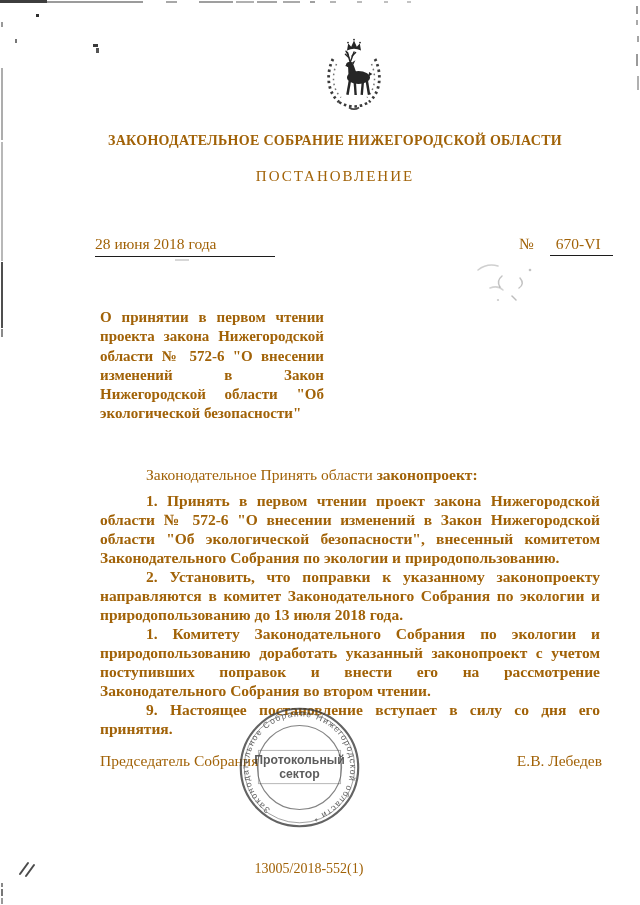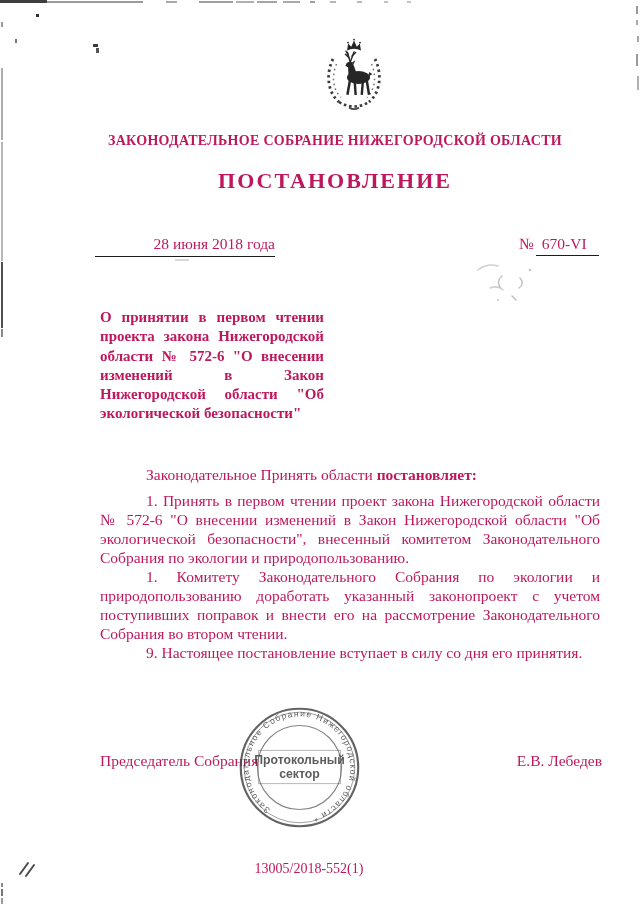--- a/index.html
+++ b/index.html
@@ -1,57 +1,57 @@
 <!DOCTYPE html>
 <html><head>
 <meta charset="utf-8">
 <style>
   html,body{margin:0;padding:0;background:#e8e8e8;}
   .page{
     position:relative; width:640px; height:905px; background:#ffffff;
-    font-family:"Liberation Serif", serif; color:#be185d; overflow:hidden;
+    font-family:"Liberation Serif", serif; color:#a16207; overflow:hidden;
     margin:0 auto;
   }
   
   .artifact{position:absolute; pointer-events:none;}
   
   .emblem{position:absolute; left:320px; top:37px; width:68px; height:82px;}
   .org-name{
     position:absolute; top:133px; left:55px; width:560px; text-align:center;
     font-weight:bold; font-size:14px; letter-spacing:0.3px; white-space:nowrap;
   }
   .doc-type{
     position:absolute; top:168px; left:55px; width:560px; text-align:center;
-    font-weight:bold; font-size:22px; letter-spacing:2px;
+    font-weight:normal; font-size:15px; letter-spacing:2px;
   }
   
   .date{
-    position:absolute; top:235px; left:95px; width:180px; text-align:right;
+    position:absolute; top:235px; left:95px; width:180px; text-align:left;
     font-size:15.5px; border-bottom:1.6px solid #1c1c1c; padding-bottom:3px;
   }
   .number{position:absolute; top:235px; left:519px; font-size:15.5px;}
   .number .num-val{
-    border-bottom:1.6px solid #1c1c1c; padding:0 12px 3px 6px; margin-left:2px;
+    border-bottom:1.6px solid #1c1c1c; padding:0 12px 3px 6px; margin-left:16px;
   }
   .pencil-smudge{position:absolute; left:468px; top:256px; width:112px; height:52px; filter:blur(0.4px);}
   .check-mark{position:absolute; left:16px; top:856px; width:30px; height:26px;}
   
   .subject{
     position:absolute; top:308px; left:100px; width:224px;
     font-size:15px; line-height:19.3px; text-align:justify;font-weight:bold;
   }
   .preamble{
     position:absolute; top:466px; left:100px; width:500px;
     font-size:15.5px; text-indent:46px;
   }
   .items{
     position:absolute; top:491px; left:100px; width:500px;
     font-size:15.5px; line-height:19px; text-align:justify;
   }
-  .items p{margin:0; text-indent:46px;}
+  .items p{margin:0; text-indent:46px;font-weight:bold;}
   
   .sign-row{
     position:absolute; top:752px; left:100px; width:502px;
     display:flex; justify-content:space-between; font-size:15.5px;
   }
   .stamp{position:absolute; left:231px; top:699px; width:137px; height:137px; filter:blur(0.25px); opacity:0.92;}
   .stamp-sans{font-family:"Liberation Sans", sans-serif;}
   
   .footer-id{
     position:absolute; top:861px; left:0; width:618px; text-align:center;
@@ -144,24 +144,25 @@
       <path d="M52,22 q5,6 -1,10" opacity="0.4"></path>
       <path d="M22,32 q8,-3 13,2" opacity="0.3"></path>
       <path d="M44,40 l4,4" opacity="0.45"></path>
     </g>
     <circle cx="62" cy="14" r="1.3" fill="#6a6a6a" opacity="0.4"></circle>
     <circle cx="30" cy="44" r="1.1" fill="#6a6a6a" opacity="0.35"></circle>
   </svg>
 
   <div class="subject">О принятии в первом чтении проекта закона Нижегородской области № 572-6 "О внесении изменений в Закон Нижегородской области "Об экологической безопасности"</div>
 
-  <div class="preamble"><span>Законодательное Принять области</span> <b>постановляет:</b></div>
+  <div class="preamble"><span>Законодательное Принять области</span> <b>законопроект:</b></div>
 
   <div class="items">
     <p>1. Принять в первом чтении проект закона Нижегородской области № 572-6 "О внесении изменений в Закон Нижегородской области "Об экологической безопасности", внесенный комитетом Законодательного Собрания по экологии и природопользованию.</p>
+    <p>2. Установить, что поправки к указанному законопроекту направляются в комитет Законодательного Собрания по экологии и природопользованию до 13 июля 2018 года.</p>
     <p>1. Комитету Законодательного Собрания по экологии и природопользованию доработать указанный законопроект с учетом поступивших поправок и внести его на рассмотрение Законодательного Собрания во втором чтении.</p>
     <p>9. Настоящее постановление вступает в силу со дня его принятия.</p>
   </div>
 
   <div class="sign-row">
     <span>Председатель Собрания</span>
     <span>Е.В. Лебедев</span>
   </div>
 
   <svg class="stamp" viewBox="0 0 140 140" aria-hidden="true">

